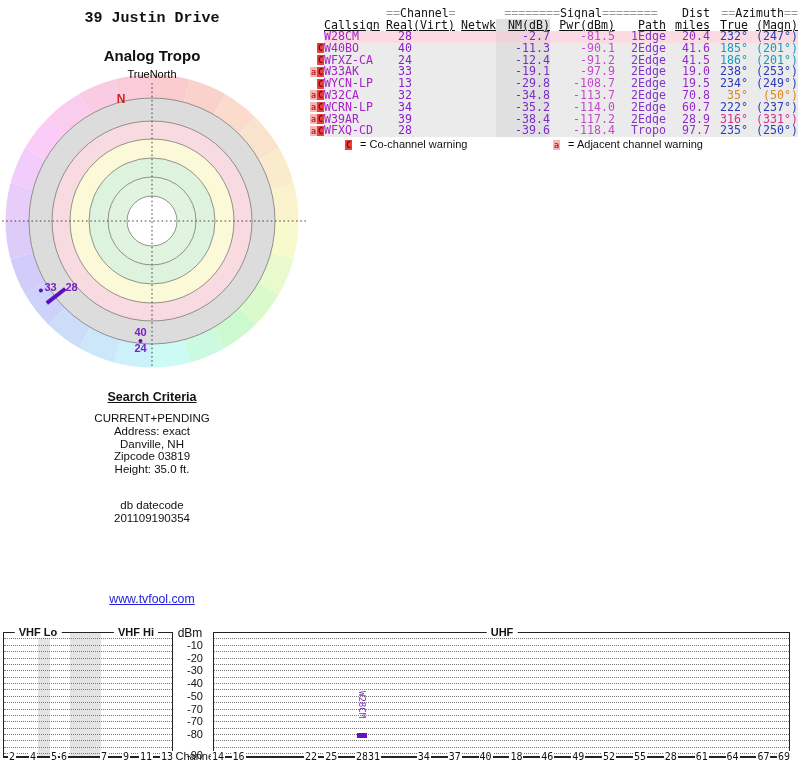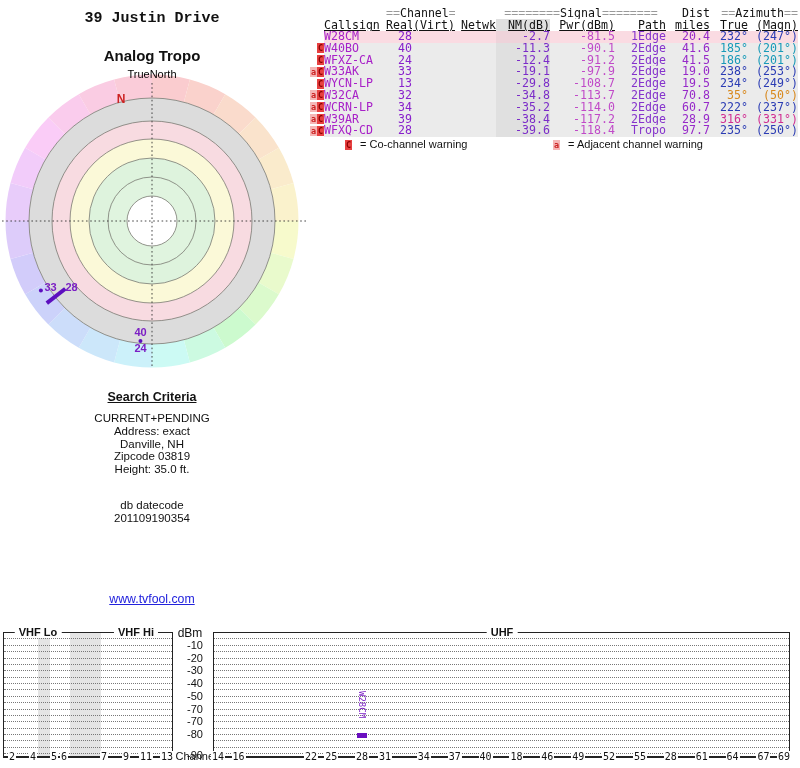--- a/index.html
+++ b/index.html
@@ -220,21 +220,21 @@
       <div class="tick" style="left: 104px; top: 131px;">7</div>
       <div class="tick" style="left: 126px; top: 131px;">9</div>
       <div class="tick" style="left: 146px; top: 131px;">11</div>
       <div class="tick" style="left: 167px; top: 131px;">13</div>
       <div class="tick" style="left: 218px; top: 131px;">14</div>
       <div class="tick" style="left: 238.582px; top: 131px;">16</div>
       <div class="tick" style="left: 269.455px; top: 131px; margin-top: 34px;">19</div>
       <div class="tick" style="left: 311px; top: 131px;">22</div>
       <div class="tick" style="left: 331.2px; top: 131px;">25</div>
       <div class="tick" style="left: 362.073px; top: 131px;">28</div>
-      <div class="tick" style="left: 385px; top: 131px;">31</div>
+      <div class="tick" style="left: 374px; top: 131px;">31</div>
       <div class="tick" style="left: 423.818px; top: 131px;">34</div>
       <div class="tick" style="left: 454.691px; top: 131px;">37</div>
       <div class="tick" style="left: 485.564px; top: 131px;">40</div>
       <div class="tick" style="left: 516.436px; top: 131px;">18</div>
       <div class="tick" style="left: 547.309px; top: 131px;">46</div>
       <div class="tick" style="left: 578.182px; top: 131px;">49</div>
       <div class="tick" style="left: 609.055px; top: 131px;">52</div>
       <div class="tick" style="left: 639.927px; top: 131px;">55</div>
       <div class="tick" style="left: 670.8px; top: 131px;">28</div>
       <div class="tick" style="left: 701.673px; top: 131px;">61</div>

